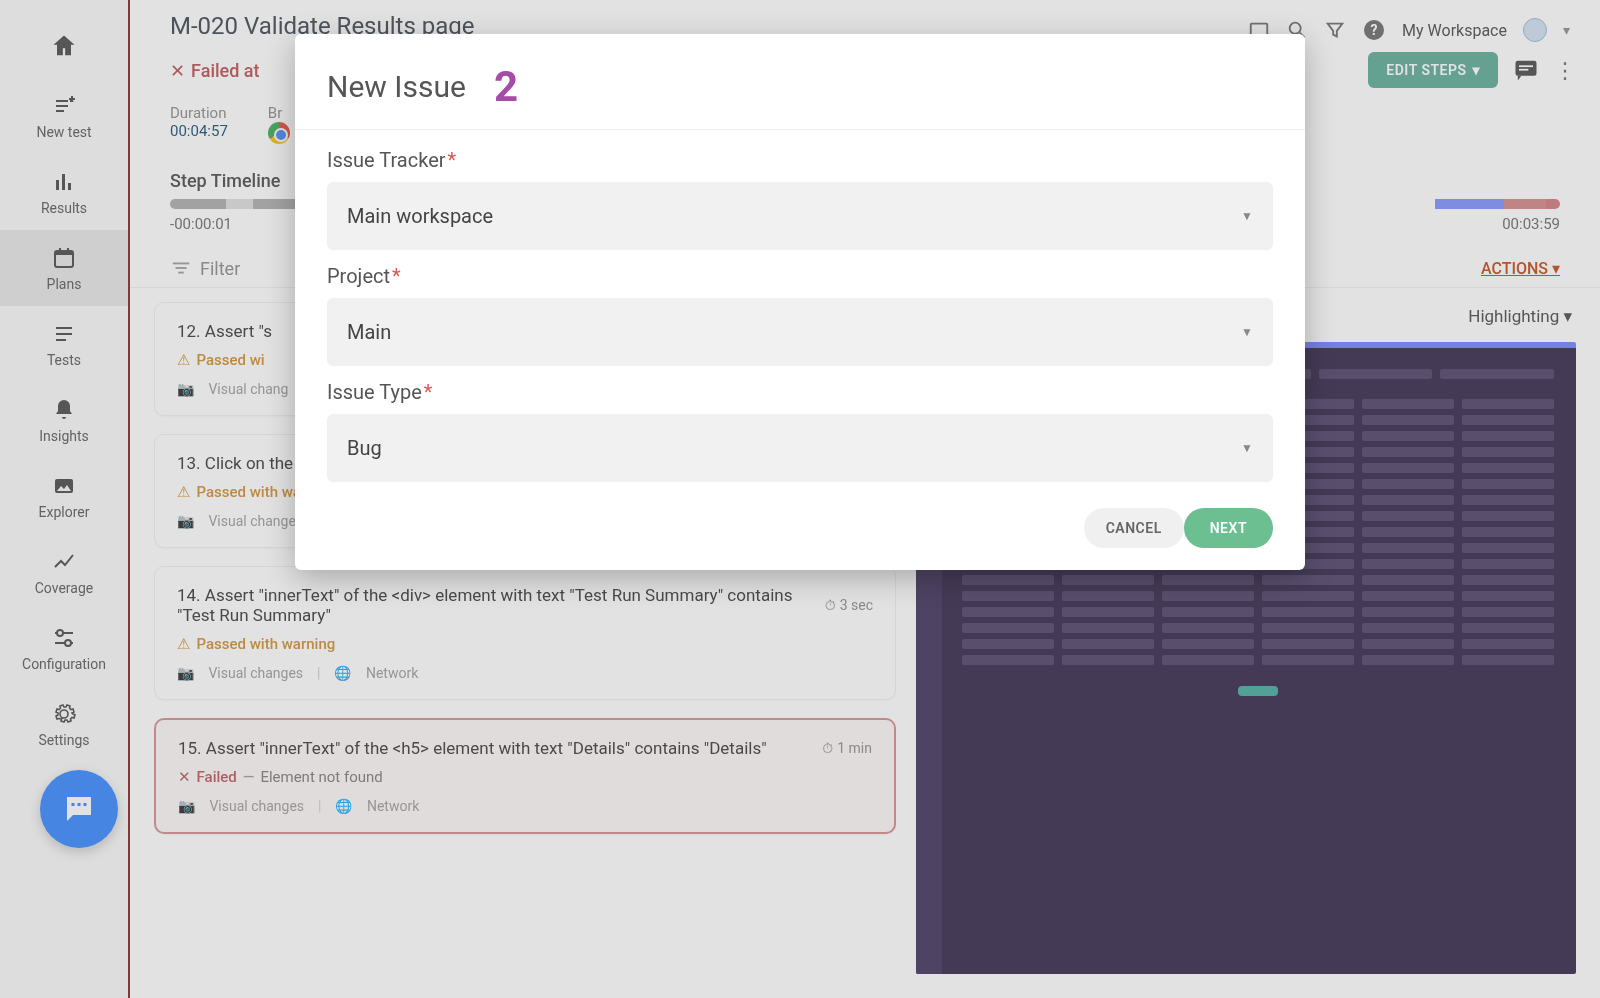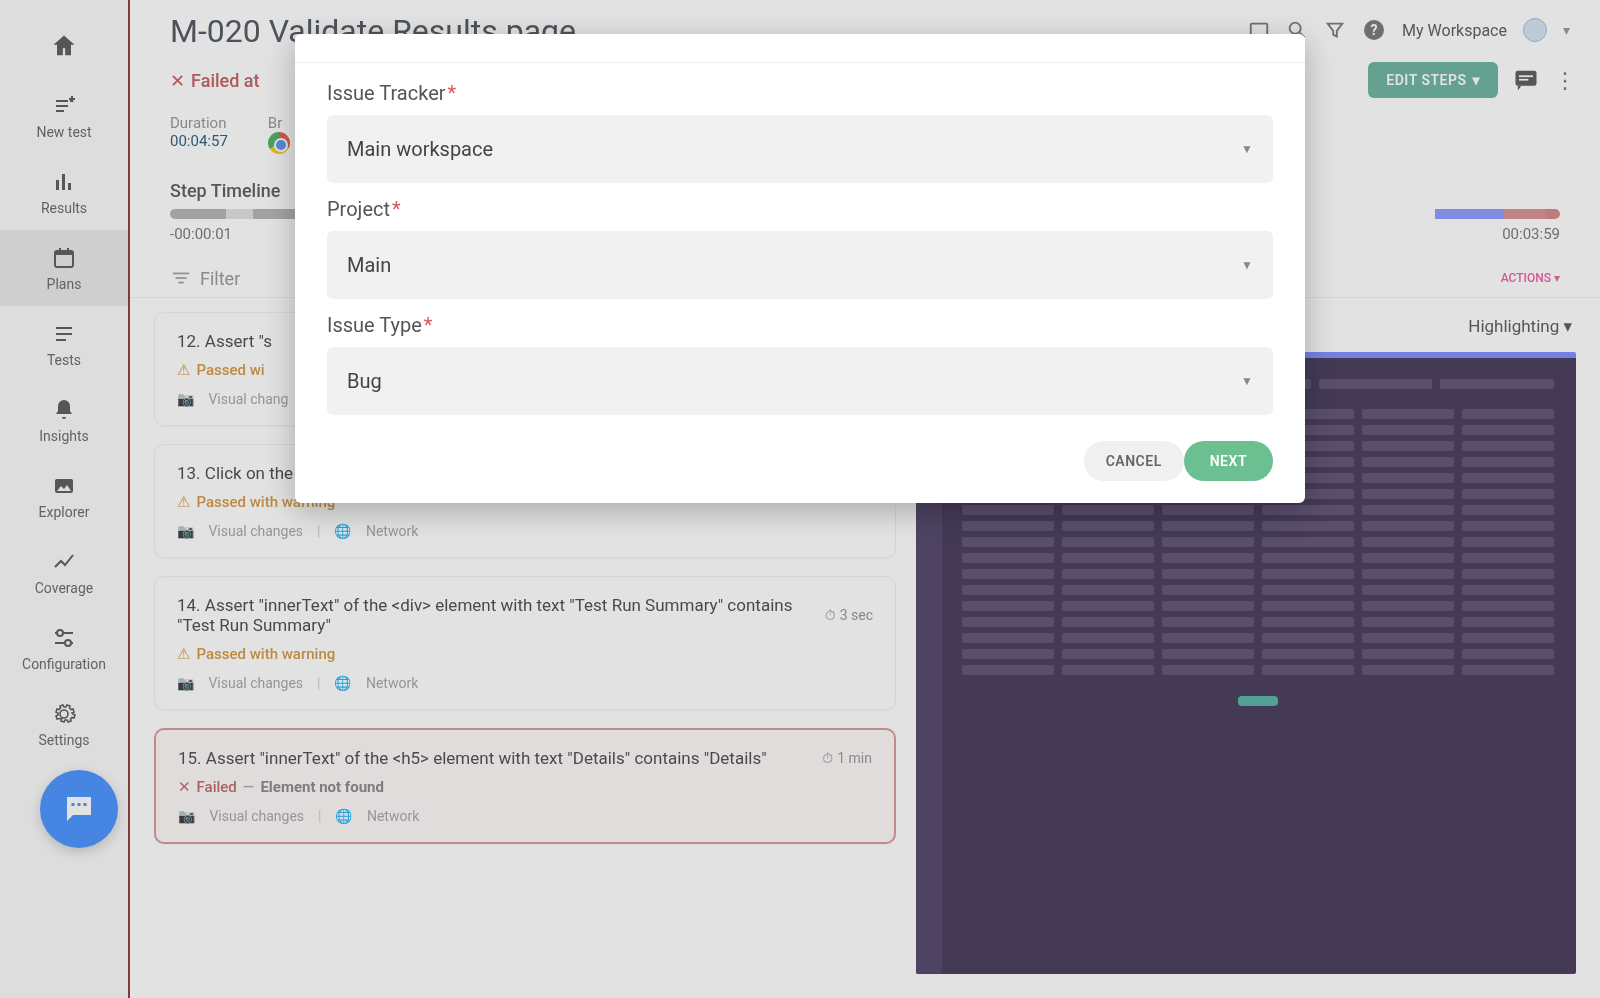--- a/index.html
+++ b/index.html
@@ -51,21 +51,21 @@
     position: absolute;
     left: 130px; top: 0;
     right: 0; bottom: 0;
     display: flex;
     flex-direction: column;
   }
   .header {
     padding: 12px 24px 6px 40px;
   }
   .title {
-    font-size: 32px;
+    font-size: 24px;
     font-weight: 400;
     color: #37404b;
   }
   .substatus {
     display: flex;
     align-items: center;
     justify-content: space-between;
     padding: 6px 24px 10px 40px;
   }
   .fail-row {
@@ -142,23 +142,24 @@
     display:flex; align-items:center; justify-content:space-between;
     padding:8px 40px;
     border-bottom:1px solid #eee;
   }
   .filter-input {
     display:flex; align-items:center; gap:8px;
     color:#888;
     font-size:18px;
   }
   .actions-drop {
-    font-size:12px;
-    color:#ec4899;
+    font-size:16px;
+    color:#c2410c;
     font-weight:500;
+    text-decoration:underline;
   }
   .content-row {
     display:flex;
     flex:1;
     padding: 14px 24px 24px 24px;
     gap:20px;
     overflow:hidden;
   }
   .steps-col {
     flex:1;
@@ -547,21 +548,21 @@
           <span><span>15.</span> <span>Assert "innerText" of the &lt;h5&gt; element with text "Details" contains "Details"</span></span>
           <span class="step-time">
               <span>⏱</span>
               <span>1 min</span>
             </span>
         </div>
         <div class="step-status status-fail">
           <span>✕</span>
           <span>Failed</span>
           <span style="color:#999;">—</span>
-          <span style="color:#777;font-weight:700;">Element not found</span>
+          <span style="color:#777;font-weight:400;">Element not found</span>
         </div>
         <div class="step-links">
           <span>📷</span>
           <span>Visual changes</span>
           <span class="sep">|</span>
           <span>🌐</span>
           <span>Network</span>
         </div>
       </div>
 
@@ -729,20 +730,24 @@
   <svg width="36" height="36" viewBox="0 0 24 24" fill="#fff">
       <path d="M4 4h16v12H8l-4 4z"></path>
       <rect x="7" y="8" width="2" height="2" fill="#3183ff"></rect>
       <rect x="11" y="8" width="2" height="2" fill="#3183ff"></rect>
       <rect x="15" y="8" width="2" height="2" fill="#3183ff"></rect>
     </svg>
 </div>
 
 <div class="scrim"></div>
 <div class="modal">
+  <div class="modal-title">
+    <span>New Issue</span>
+    <span class="badge2">2</span>
+  </div>
   <hr>
   <div class="form-label">
     <span>Issue Tracker</span><span class="req">*</span>
   </div>
   <div class="form-select">
     <span>Main workspace</span>
     <span class="caret-down">▼</span>
   </div>
 
   <div class="form-label">

